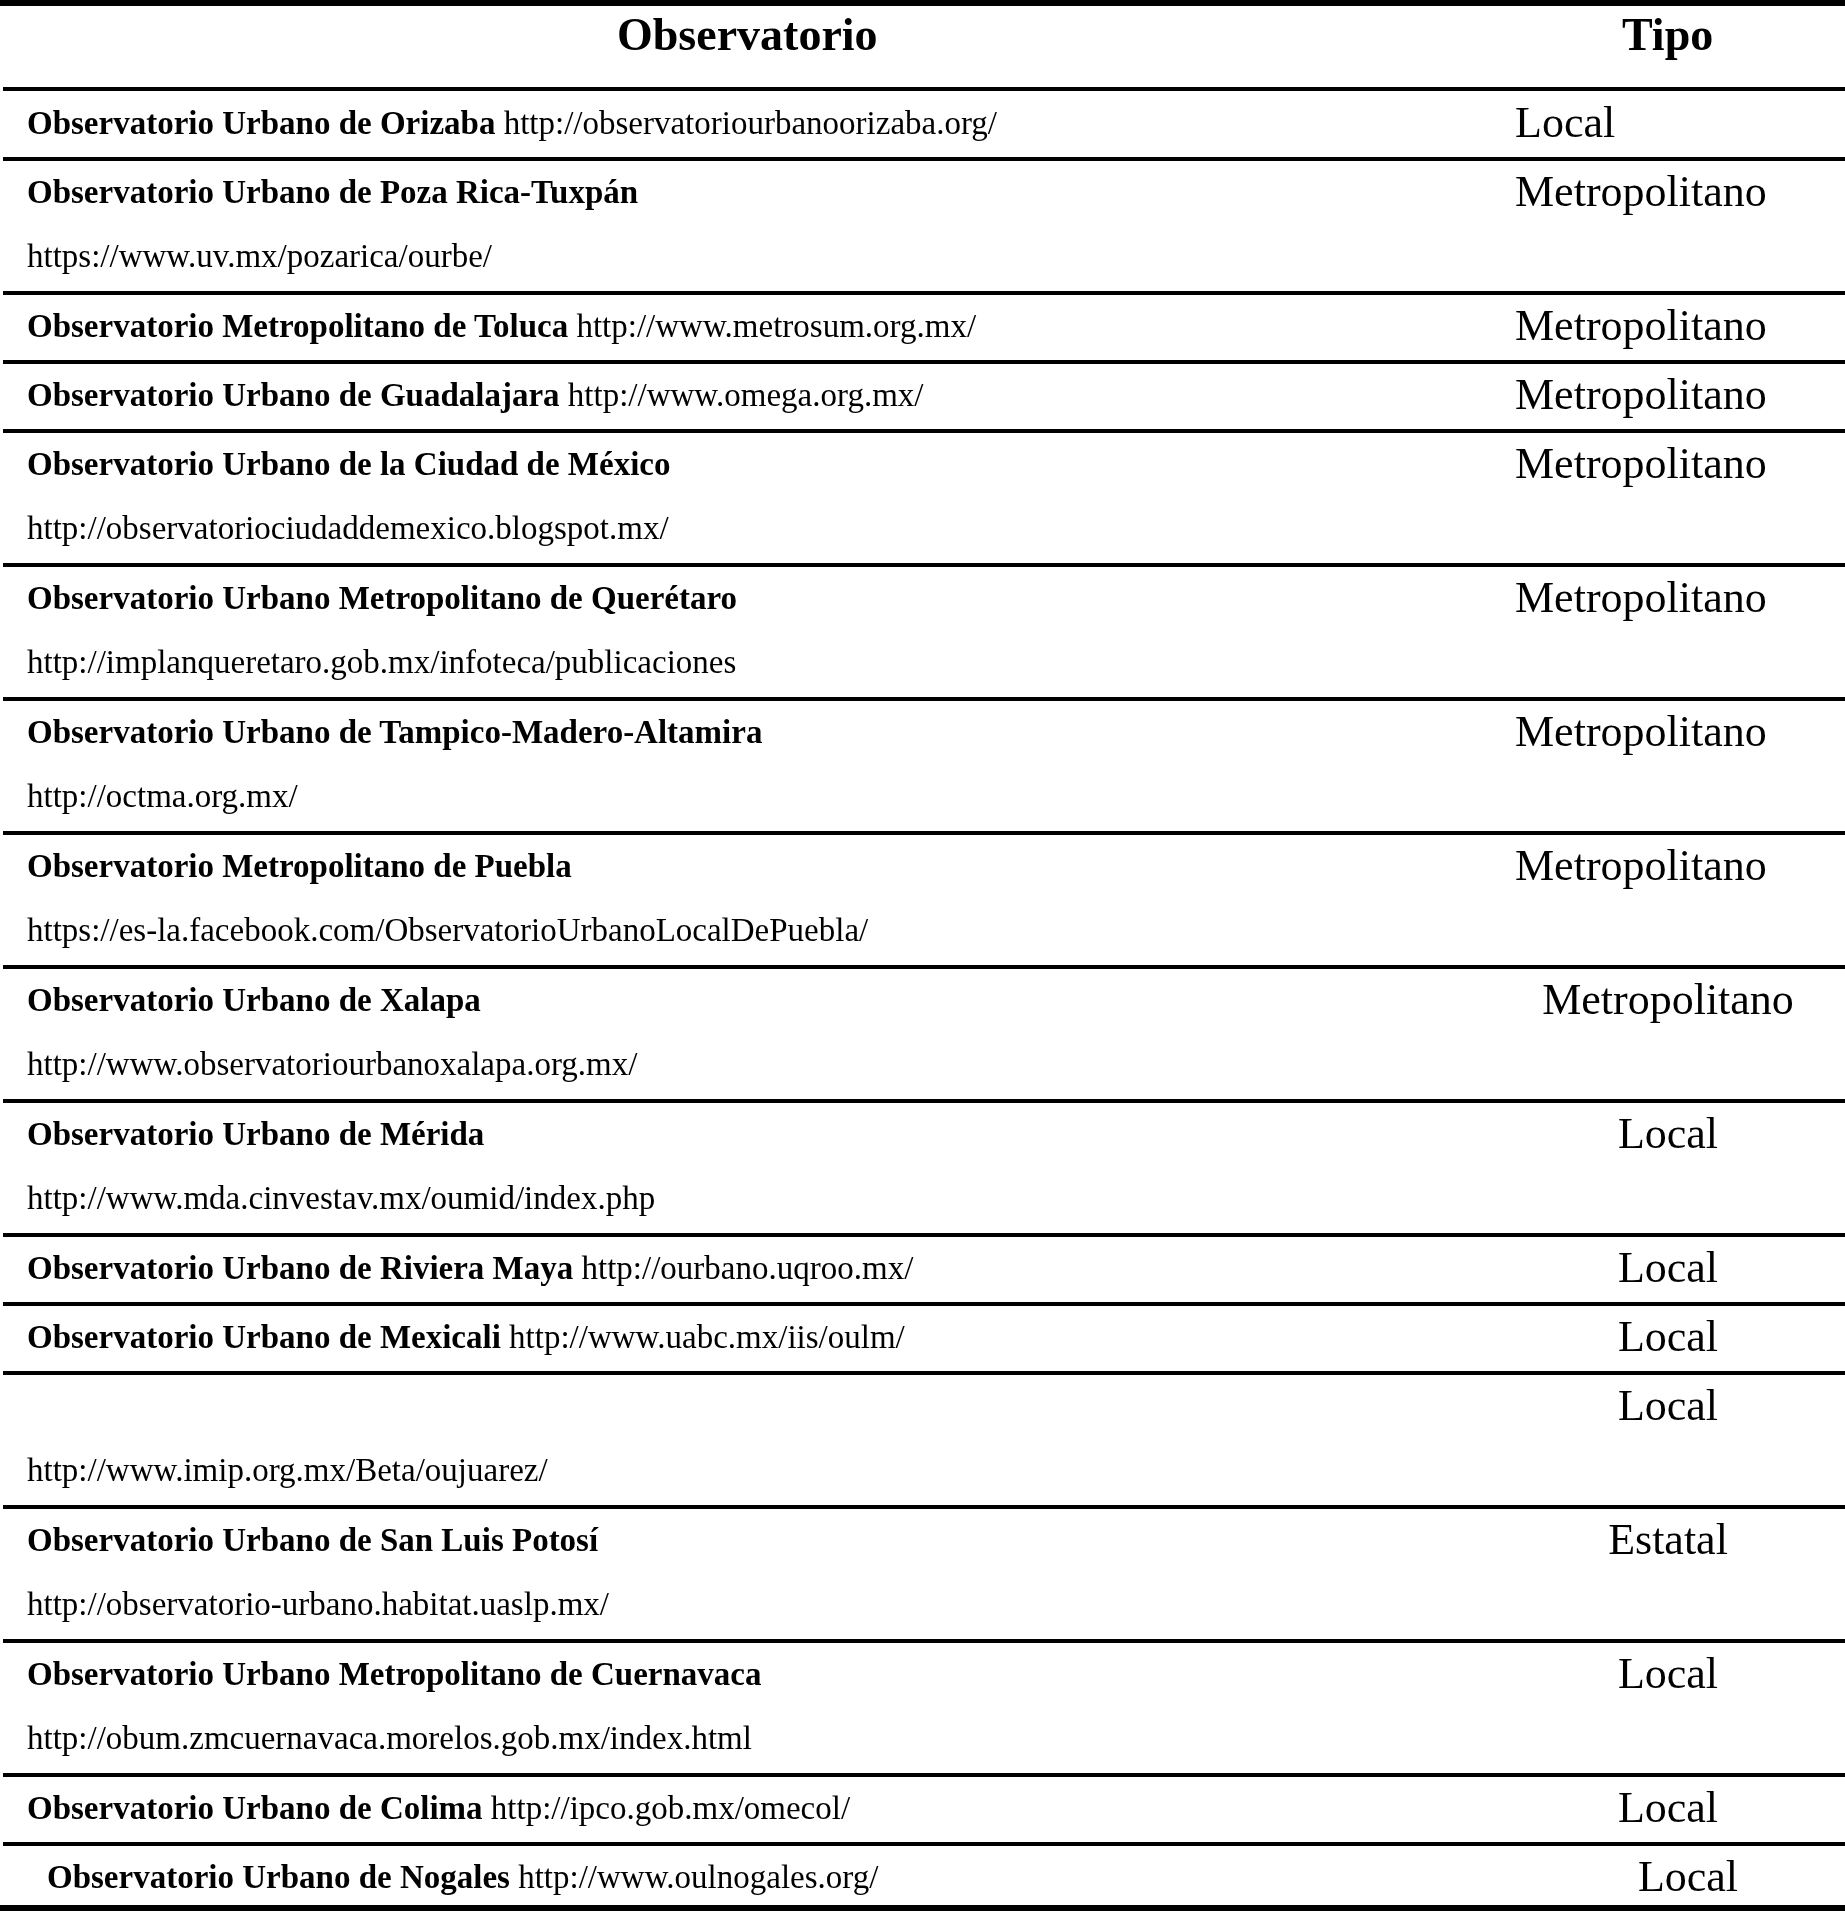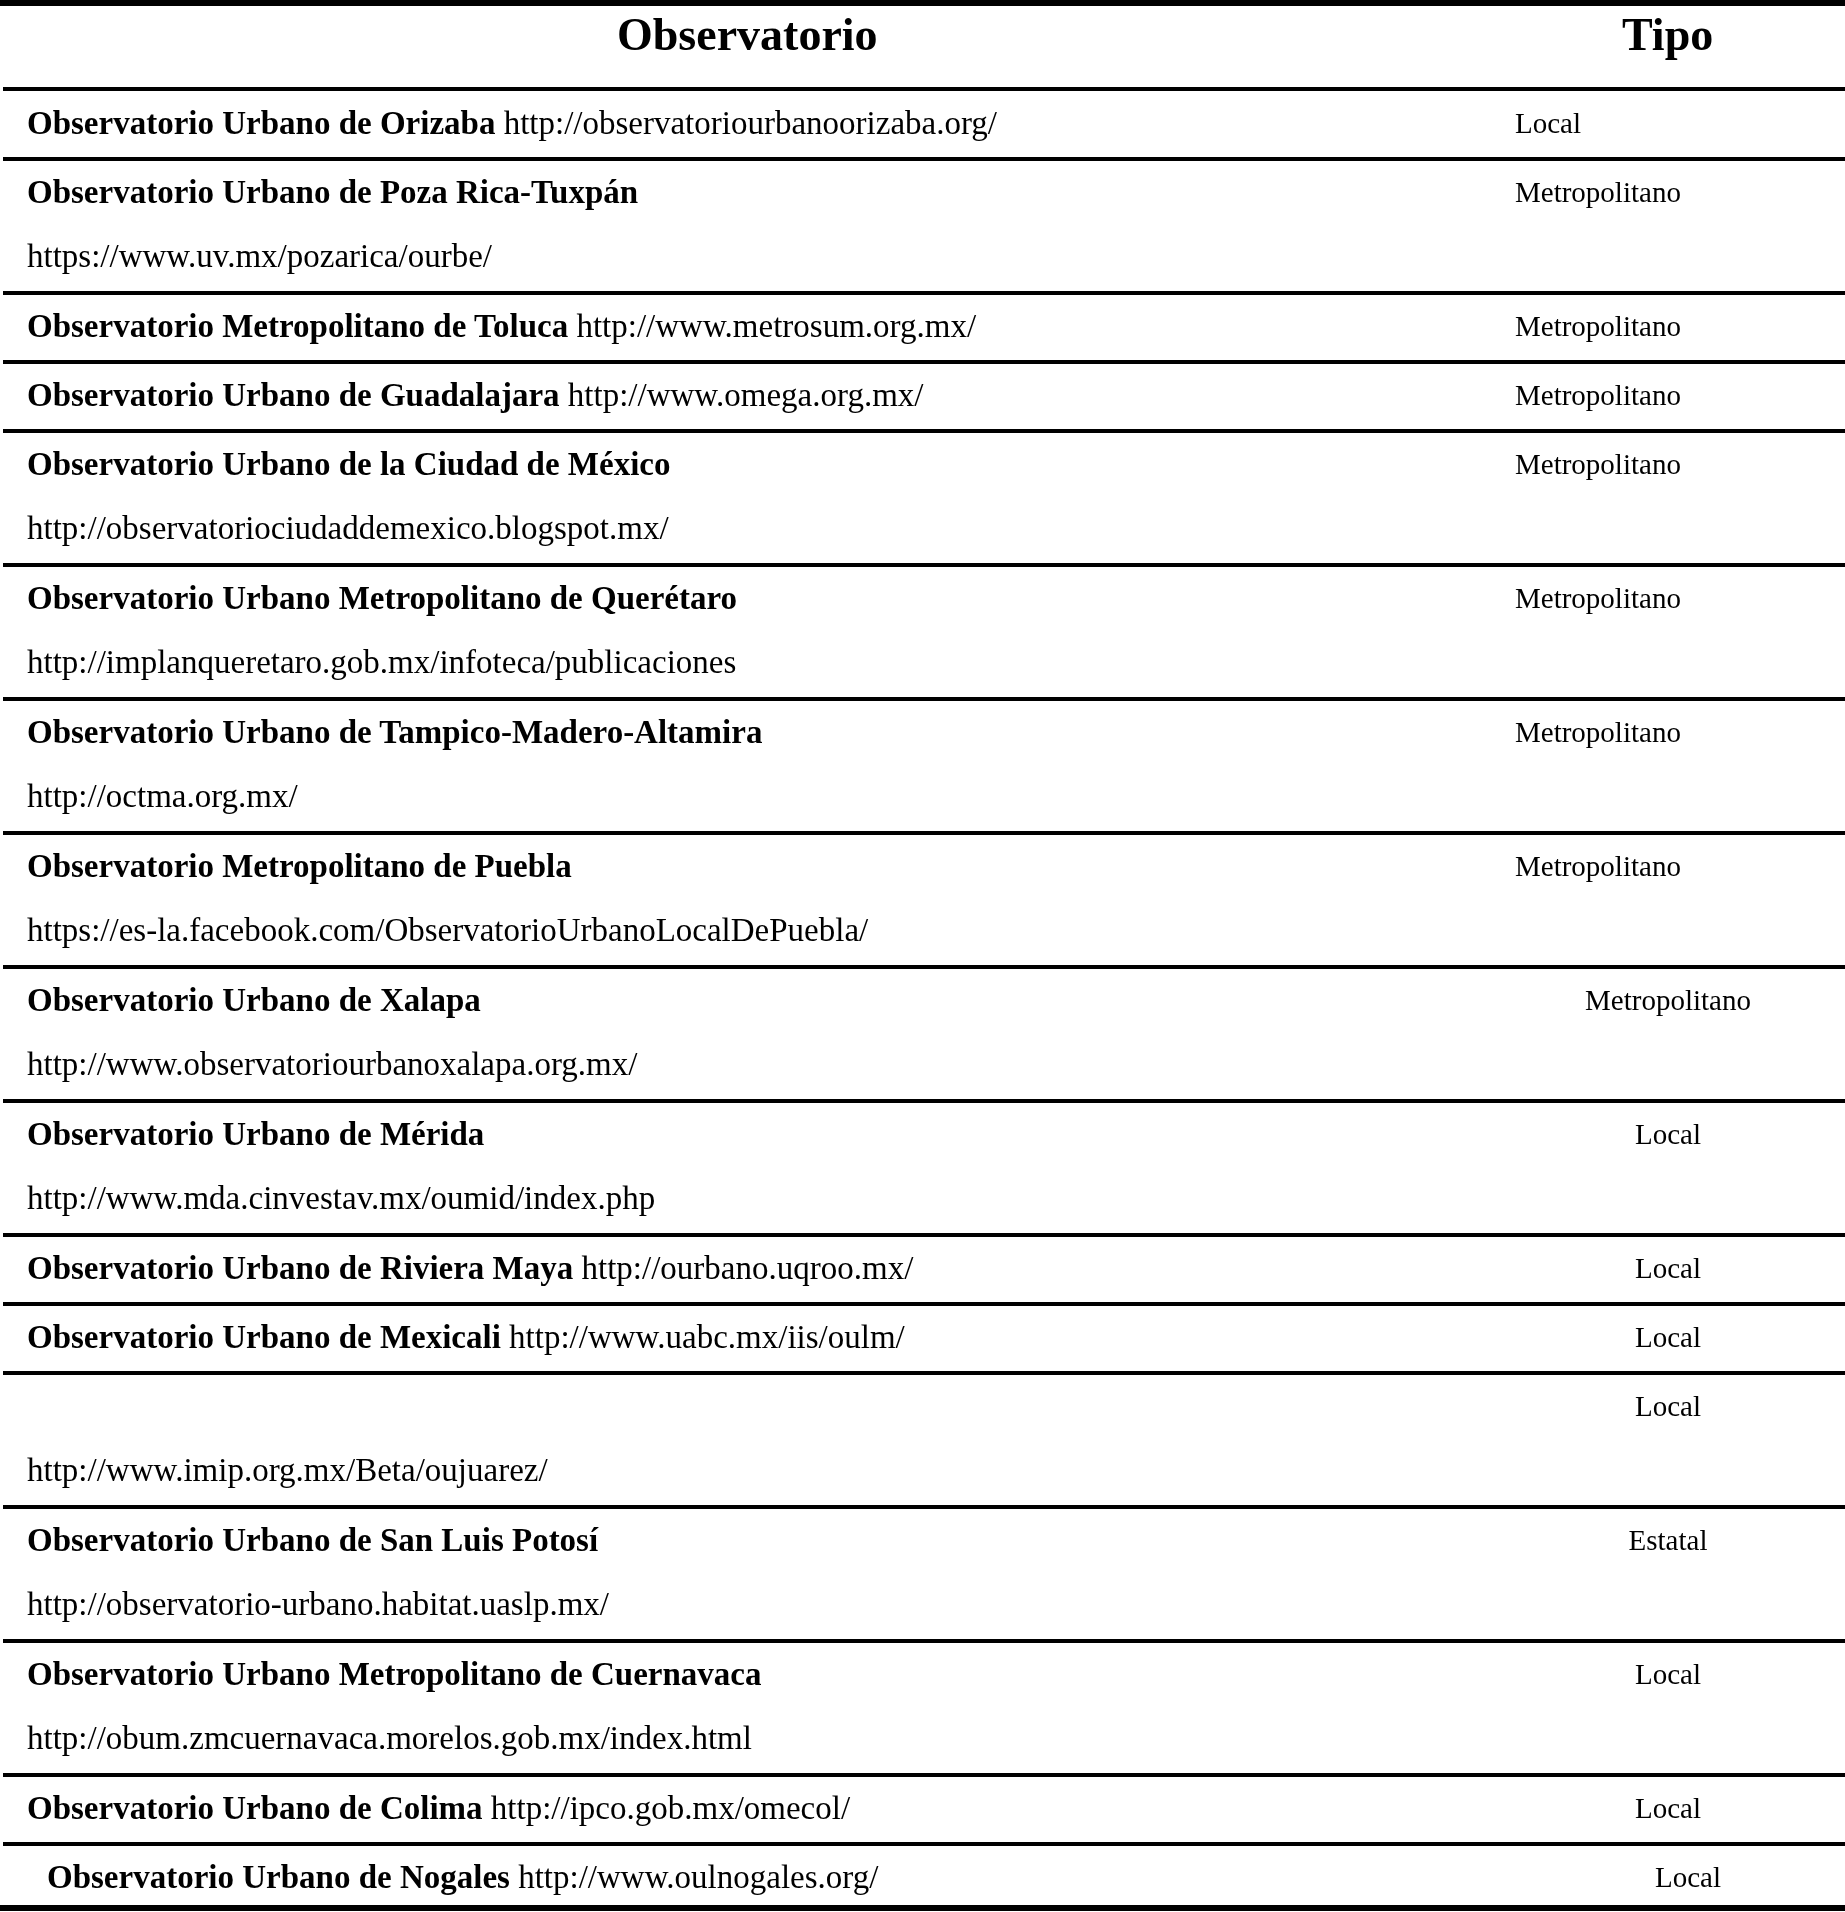--- a/index.html
+++ b/index.html
@@ -10,21 +10,21 @@
   .rule.thin { height: 4px; }
   .hdr { position: absolute; top: 6px; height: 81px; font-weight: bold; font-size: 46px;
          line-height: 1; }
   .hdr-obs { left: 617px; top: 12px; }
   .hdr-tipo { left: 1622px; top: 12px; }
   .row { position: absolute; left: 0; right: 0; }
   .cell-obs { position: absolute; left: 27px; top: 0; font-size: 33px; line-height: 64px;
               white-space: nowrap; }
   .cell-obs .name { font-weight: bold; text-align: center; }
   .cell-obs .url { font-weight: normal; }
-  .cell-tipo { position: absolute; top: 0; font-size: 29px; line-height: 64px; white-space: nowrap; }
+  .cell-tipo { position: absolute; top: 0; font-size: 44px; line-height: 64px; white-space: nowrap; }
   .cell-tipo.left { left: 1515px; }
   .cell-tipo.center { left: 1492px; width: 352px; text-align: center; }
 </style>
 </head>
 <body>
 
 <div id="table">
   <div class="rule thick" style="top:0px;"></div>
   <div class="hdr hdr-obs">Observatorio</div>
   <div class="hdr hdr-tipo">Tipo</div>

